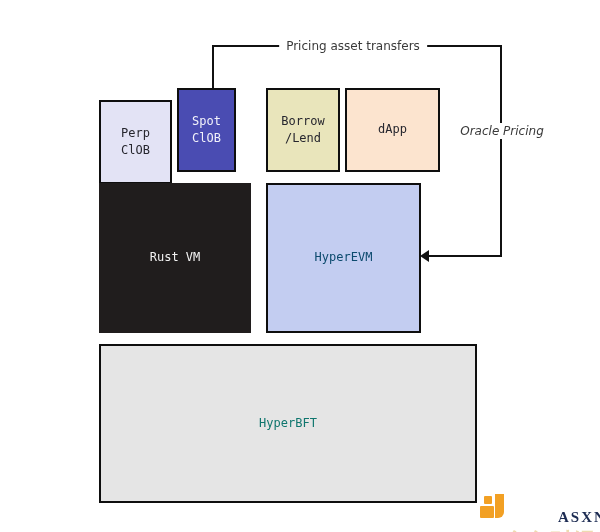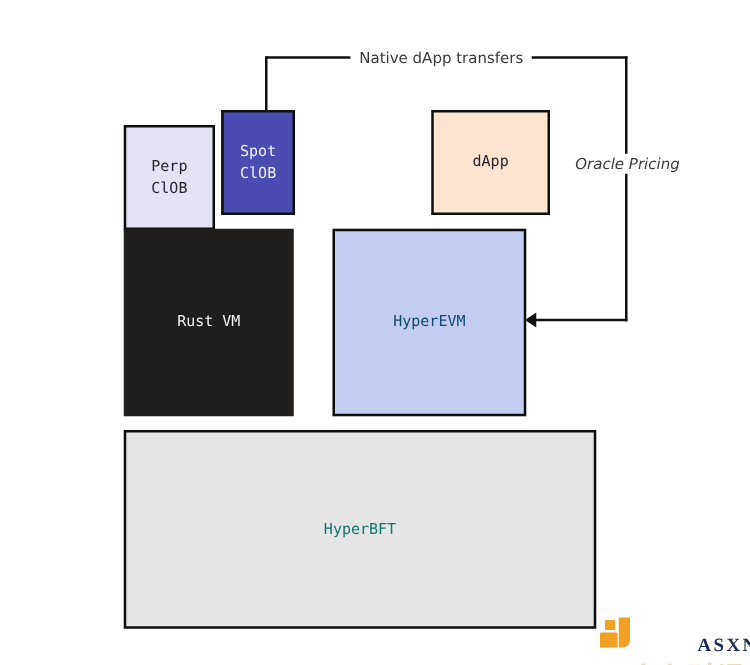--- a/index.html
+++ b/index.html
@@ -47,36 +47,40 @@
 <body>
 
 <div class="canvas">
 
   <div class="line" style="left: 212px; top: 45px; width: 2px; height: 43px; background: rgb(17, 17, 17);"></div>
   <div class="line" style="left: 212px; top: 45px; width: 290px; height: 2px; background: rgb(17, 17, 17);"></div>
   <div class="line" style="left: 500px; top: 45px; width: 2px; height: 212px; background: rgb(17, 17, 17);"></div>
   <div class="line" style="left: 428px; top: 255px; width: 74px; height: 2px; background: rgb(17, 17, 17);"></div>
   <div class="arrowhead" style="left: 420px; top: 250px; border-right-color: rgb(17, 17, 17);"></div>
 
-  <div class="line-label" style="left:353px;top:46px;">Native dApp transfers</div>
+  <div class="line-label" style="left:353px;top:46px;">Pricing asset transfers</div>
   <div class="line-label" style="left:502px;top:131px;font-style:italic;">Oracle Pricing</div>
 
   <div class="box" style="left: 99px; top: 88px; width: 73px; height: 84px; background: rgb(227, 227, 245); color: rgb(38, 38, 46); margin-top: 12px;">
     <span class="box-label">Perp
 ClOB</span>
   </div>
   <div class="box" style="left: 177px; top: 88px; width: 59px; height: 84px; background: rgb(74, 76, 178); color: rgb(242, 242, 250);">
     <span class="box-label">Spot
 ClOB</span>
   </div>
+  <div class="box" style="left: 266px; top: 88px; width: 74px; height: 84px; background: rgb(233, 229, 187); color: rgb(38, 38, 46);">
+    <span class="box-label">Borrow
+/Lend</span>
+  </div>
   <div class="box" style="left: 345px; top: 88px; width: 95px; height: 84px; background: rgb(252, 228, 207); color: rgb(38, 38, 46);">
     <span class="box-label">dApp</span>
   </div>
 
-  <div class="box rust" style="left: 99px; top: 183px; width: 136px; height: 150px; background: rgb(32, 29, 29); color: rgb(242, 242, 242);">
+  <div class="box rust" style="left: 99px; top: 183px; width: 152px; height: 150px; background: rgb(32, 29, 29); color: rgb(242, 242, 242);">
     <span class="box-label">Rust VM</span>
   </div>
   <div class="box" style="left: 266px; top: 183px; width: 155px; height: 150px; background: rgb(195, 205, 241); color: #0c4a6e;">
     <span class="box-label">HyperEVM</span>
   </div>
 
   <div class="box" style="left: 99px; top: 344px; width: 378px; height: 159px; background: rgb(229, 229, 229); color: #0f766e;">
     <span class="box-label">HyperBFT</span>
   </div>
 

